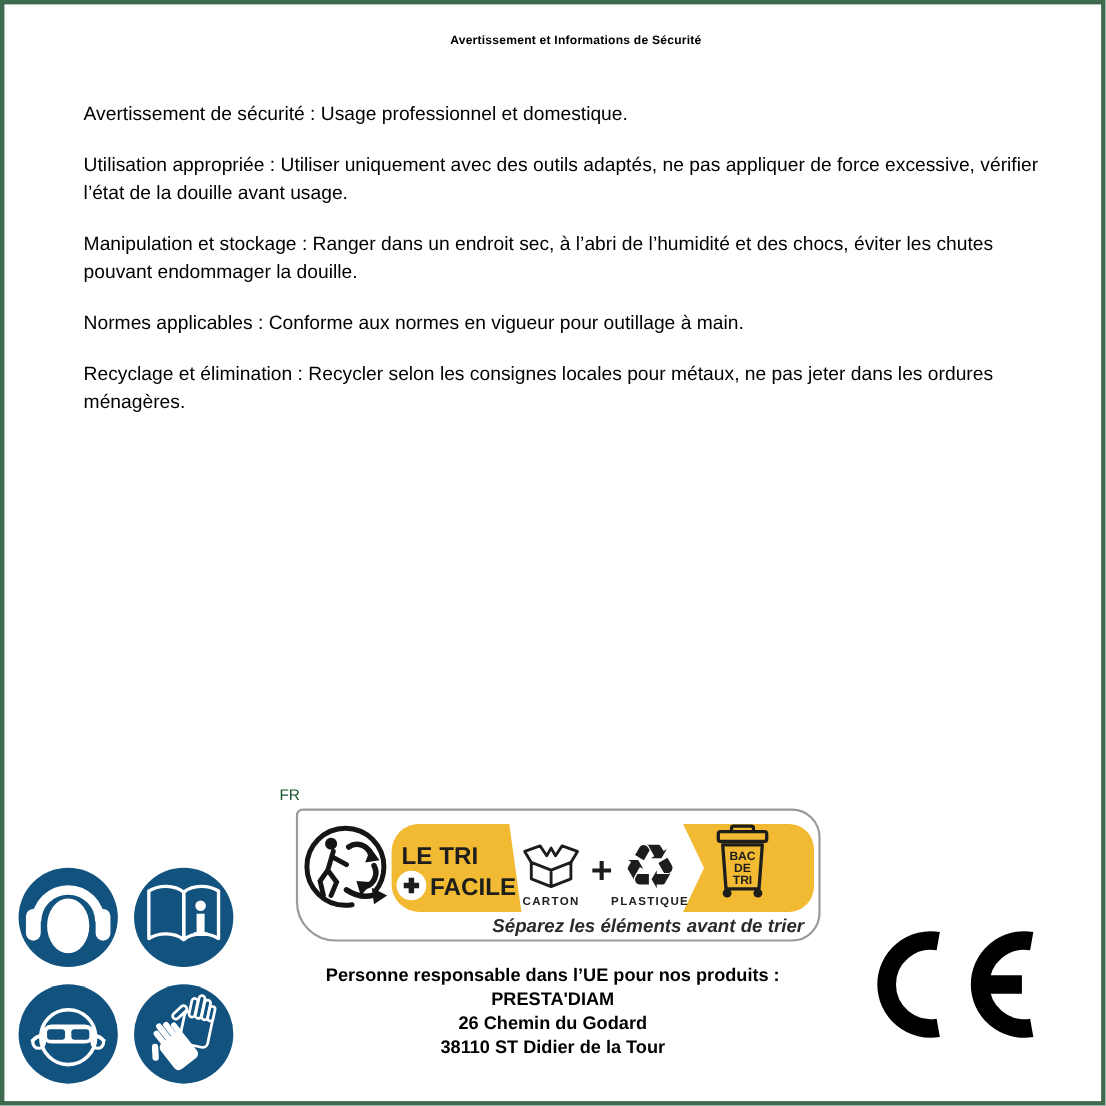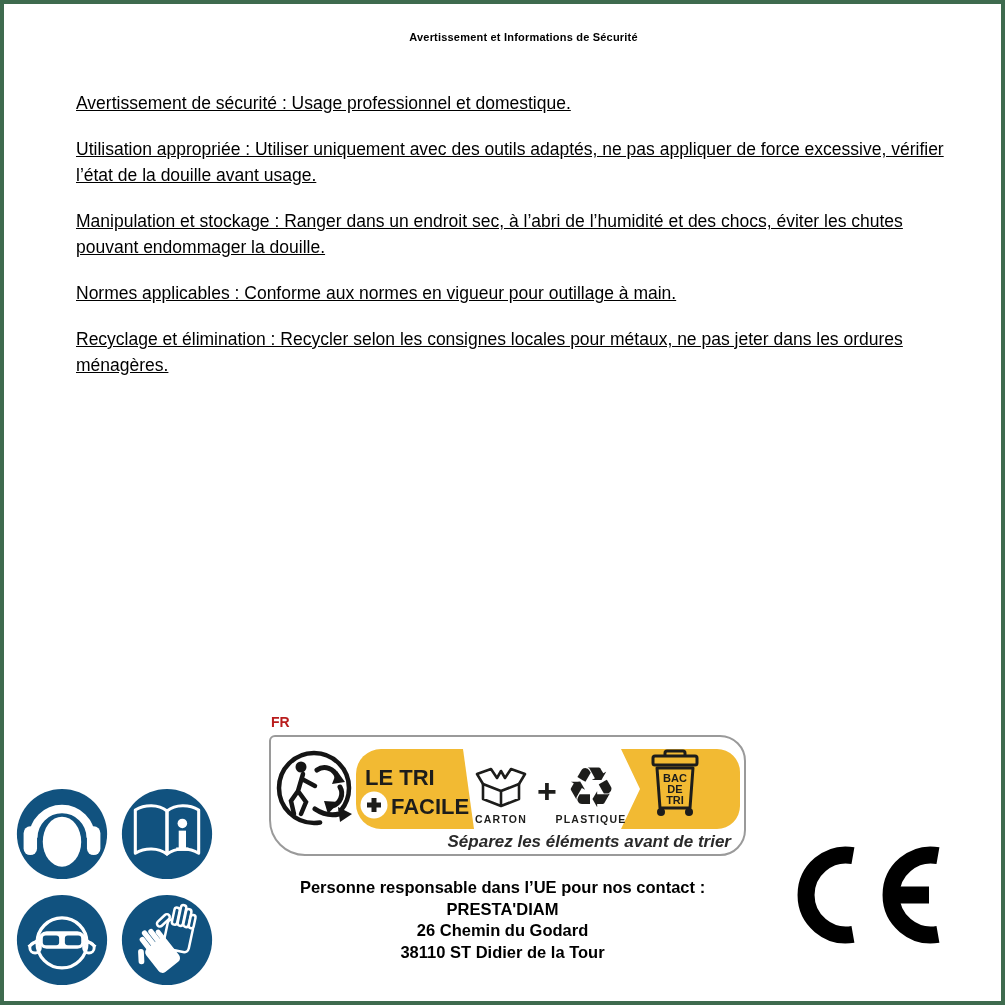--- a/index.html
+++ b/index.html
@@ -6,30 +6,30 @@
   body{
     width:1005px;height:1005px;box-sizing:border-box;
     border:4px solid #3E6B4E;background:#fff;position:relative;
     font-family:"Liberation Sans","DejaVu Sans",sans-serif;color:#000;
     overflow:hidden;
   }
   .title{
     position:absolute;top:27px;left:0;width:100%;text-align:center;
     font-size:11px;font-weight:bold;letter-spacing:.2px;margin-left:21px;
   }
-  .paras{position:absolute;left:72px;top:86px;width:872px;text-decoration:underline;}
+  .paras{position:absolute;left:72px;top:86px;width:872px;}
   .para{font-size:17.5px;line-height:26px;margin:0 0 20px 0;}
   
   .picto{position:absolute;width:96px;height:96px;}
   #picto-ear{left:10px;top:782px;}
   #picto-book{left:115px;top:782px;}
   #picto-goggles{left:10px;top:888px;}
   #picto-gloves{left:115px;top:888px;}
   
-  .fr-tag{position:absolute;left:267px;top:710px;font-size:14px;font-weight:bold;color:#b91c1c;}
+  .fr-tag{position:absolute;left:250px;top:710px;font-size:14px;font-weight:normal;color:#14532d;}
   .infotri{
     position:absolute;left:265px;top:731px;width:477px;height:121px;
     border:2px solid #9a9a9a;border-radius:6px 26px 26px 36px;background:#fff;
     box-sizing:border-box;overflow:hidden;
   }
   .infotri svg{position:absolute;left:0;top:0;}
   
   .contact{
     position:absolute;left:50%;top:873px;transform:translateX(-50%);
     text-align:center;font-size:16.5px;font-weight:bold;line-height:21.5px;white-space:nowrap;
@@ -142,21 +142,21 @@
       <text x="24" y="31" font-size="11" font-weight="bold" text-anchor="middle" fill="#1D1D1B" font-family="Liberation Sans, DejaVu Sans, sans-serif">BAC</text>
       <text x="24" y="42" font-size="11" font-weight="bold" text-anchor="middle" fill="#1D1D1B" font-family="Liberation Sans, DejaVu Sans, sans-serif">DE</text>
       <text x="24" y="53" font-size="11" font-weight="bold" text-anchor="middle" fill="#1D1D1B" font-family="Liberation Sans, DejaVu Sans, sans-serif">TRI</text>
     </g>
 
     <text x="460" y="110" font-size="17" font-weight="bold" font-style="italic" text-anchor="end" fill="#2a2a2a" font-family="Liberation Sans, DejaVu Sans, sans-serif">Séparez les éléments avant de trier</text>
   </svg>
 </div>
 
 <div class="contact">
-  <div>Personne responsable dans l’UE pour nos contact :</div>
+  <div>Personne responsable dans l’UE pour nos produits :</div>
   <div>PRESTA'DIAM</div>
   <div>26 Chemin du Godard</div>
   <div>38110 ST Didier de la Tour</div>
 </div>
 
 <svg class="ce" viewBox="0 0 210 120" role="img" aria-label="CE">
   <path d="M 58.95,17.6 A 40,40 0 1 0 58.95,96.4" stroke="#000" stroke-width="17" fill="none"></path>
   <path d="M 143.95,17.6 A 40,40 0 1 0 143.95,96.4" stroke="#000" stroke-width="17" fill="none"></path>
   <path d="M 91,57 H 135" stroke="#000" stroke-width="17" fill="none"></path>
 </svg>

